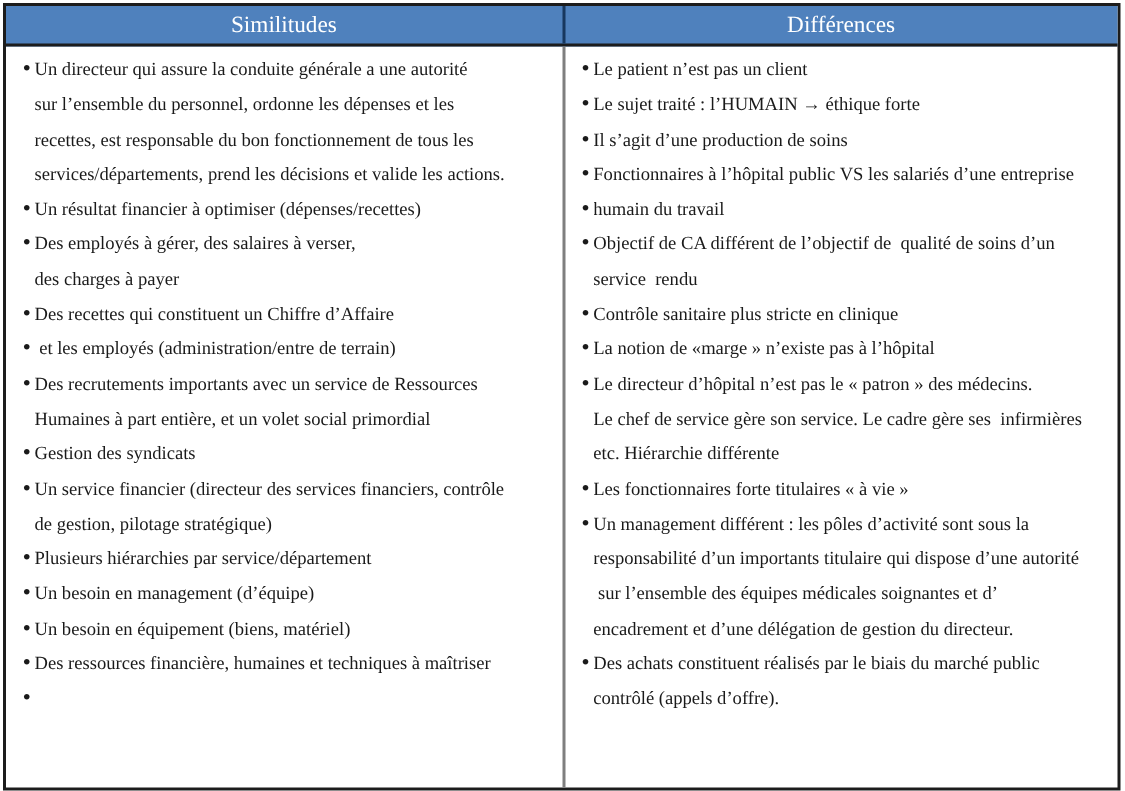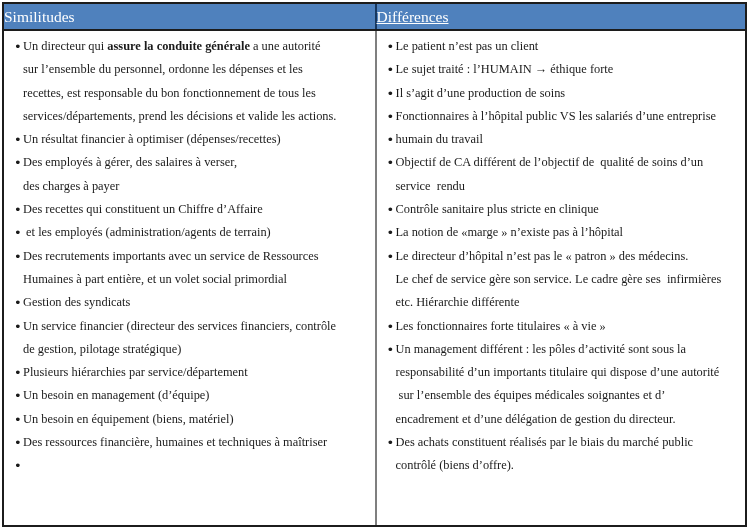--- a/index.html
+++ b/index.html
@@ -18,26 +18,26 @@
     background: #ffffff;
   }
   .thead {
     display: flex;
     background: var(--header-bg, #4f81bd);
     border-bottom: 2px solid var(--border-col, #1c1c1c);
   }
   .th {
     flex: 1 1 50%;
     color: var(--header-text, #ffffff);
-    text-align: left;
+    text-align: center;
     font-size: 15.5px;
     line-height: 21px;
     padding: 2px 0 2px 0;
   }
-  .th + .th { border-left: 2px solid #17375e; text-decoration: underline; }
+  .th + .th { border-left: 2px solid #17375e; }
   .tbody {
     display: flex;
     height: 494px;
     overflow: hidden;
   }
   .col {
     flex: 1 1 50%;
     min-width: 0;
     padding-top: 4px;
     overflow: hidden;
@@ -51,21 +51,21 @@
     line-height: 23.3px;
     font-family: "DejaVu Sans", sans-serif;
   }
   .text { flex: 1 1 auto; min-width: 0; padding-right: 2px; }
   .line {
     white-space: pre;
     overflow: hidden;
     line-height: 23.3px;
     font-size: 12.4px;
   }
-  .line b { font-weight: bold; }
+  .line b { font-weight: normal; }
 </style>
 </head>
 <body>
 
 <div class="cmp-table">
   <div class="thead">
     <div class="th">Similitudes</div>
     <div class="th">Différences</div>
   </div>
   <div class="tbody">
@@ -94,21 +94,21 @@
         </div>
         <div class="item">
           <div class="bullet">•</div>
           <div class="text">
             <div class="line">Des recettes qui constituent un Chiffre d’Affaire</div>
           </div>
         </div>
         <div class="item">
           <div class="bullet">•</div>
           <div class="text">
-            <div class="line"> et les employés (administration/agents de terrain)</div>
+            <div class="line"> et les employés (administration/entre de terrain)</div>
           </div>
         </div>
         <div class="item">
           <div class="bullet">•</div>
           <div class="text">
             <div class="line">Des recrutements importants avec un service de Ressources</div>
             <div class="line">Humaines à part entière, et un volet social primordial</div>
           </div>
         </div>
         <div class="item">
@@ -224,18 +224,18 @@
             <div class="line">Un management différent : les pôles d’activité sont sous la</div>
             <div class="line">responsabilité d’un importants titulaire qui dispose d’une autorité</div>
             <div class="line"> sur l’ensemble des équipes médicales soignantes et d’</div>
             <div class="line">encadrement et d’une délégation de gestion du directeur.</div>
           </div>
         </div>
         <div class="item">
           <div class="bullet">•</div>
           <div class="text">
             <div class="line">Des achats constituent réalisés par le biais du marché public</div>
-            <div class="line">contrôlé (biens d’offre).</div>
+            <div class="line">contrôlé (appels d’offre).</div>
           </div>
         </div>
       </div>
   </div>
 </div>
 
 </body></html>

